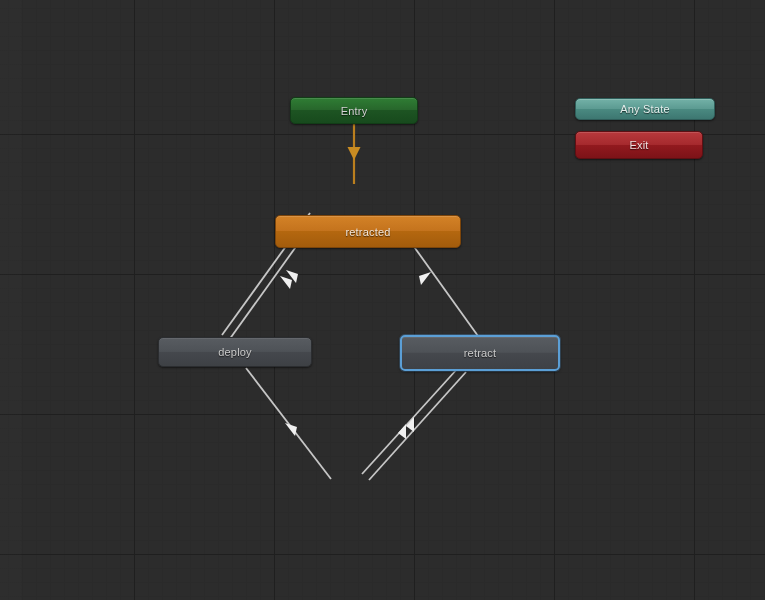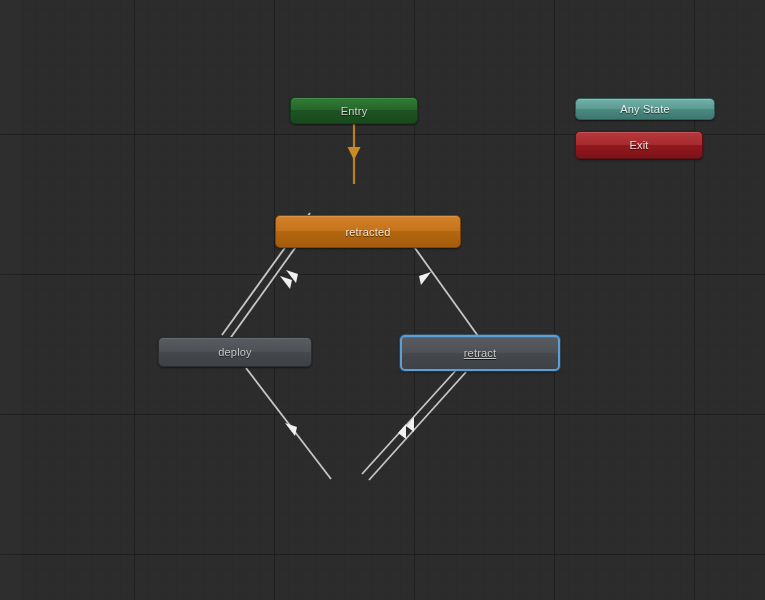--- a/index.html
+++ b/index.html
@@ -166,18 +166,18 @@
   </div>
 
   <div class="node node-default" style="left:275px; top:183px; width:186px; height:33px;margin-top:32px;">
     <span class="node-label">retracted</span>
   </div>
 
   <div class="node node-state" style="left:158px; top:337px; width:154px; height:30px;justify-content:center;">
     <span class="node-label">deploy</span>
   </div>
 
-  <div class="node node-state node-selected" style="left:400px; top:335px; width:160px; height:36px;text-decoration:underline;">
+  <div class="node node-state node-selected" style="left:400px; top:335px; width:160px; height:36px;">
     <span class="node-label">retract</span>
   </div>
 
 
 </div>
 
 </body></html>

